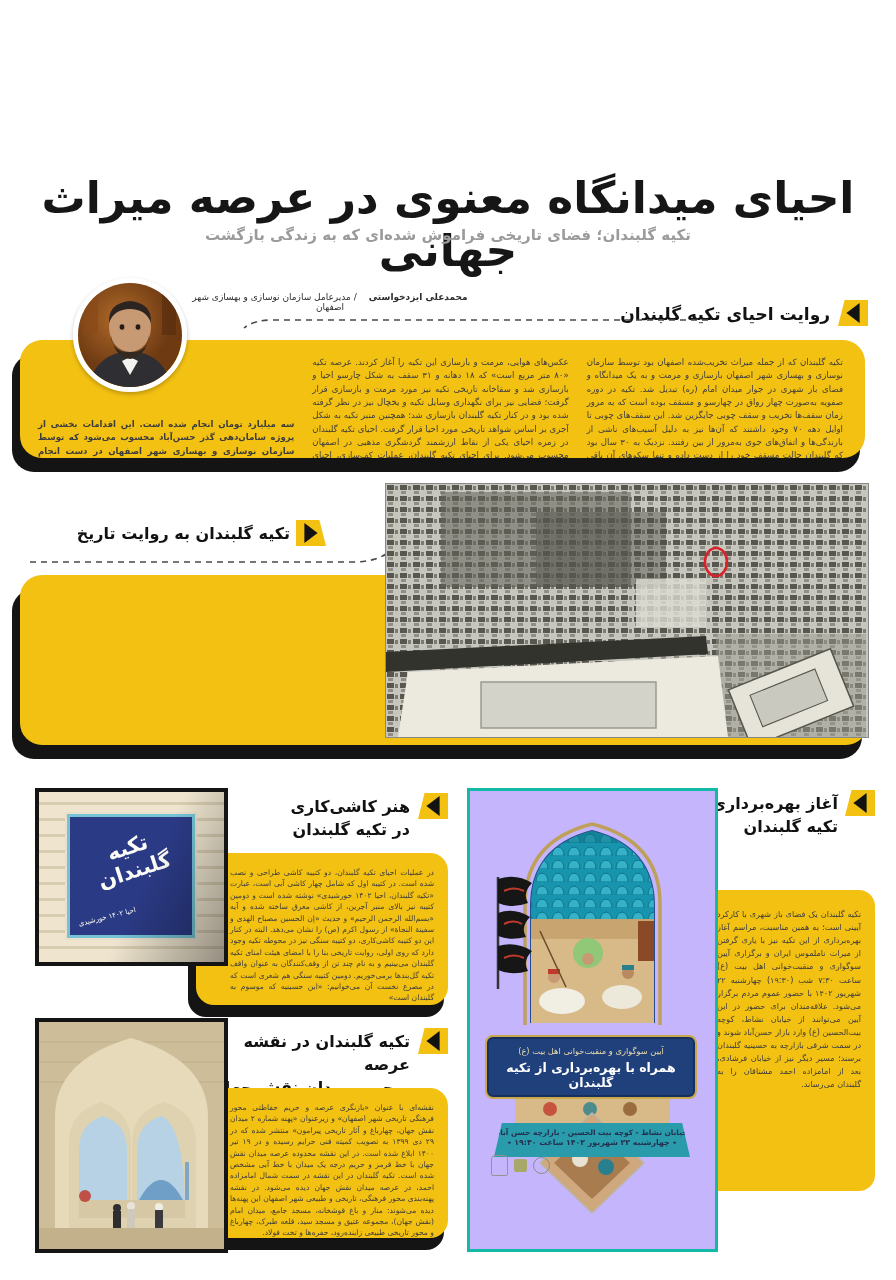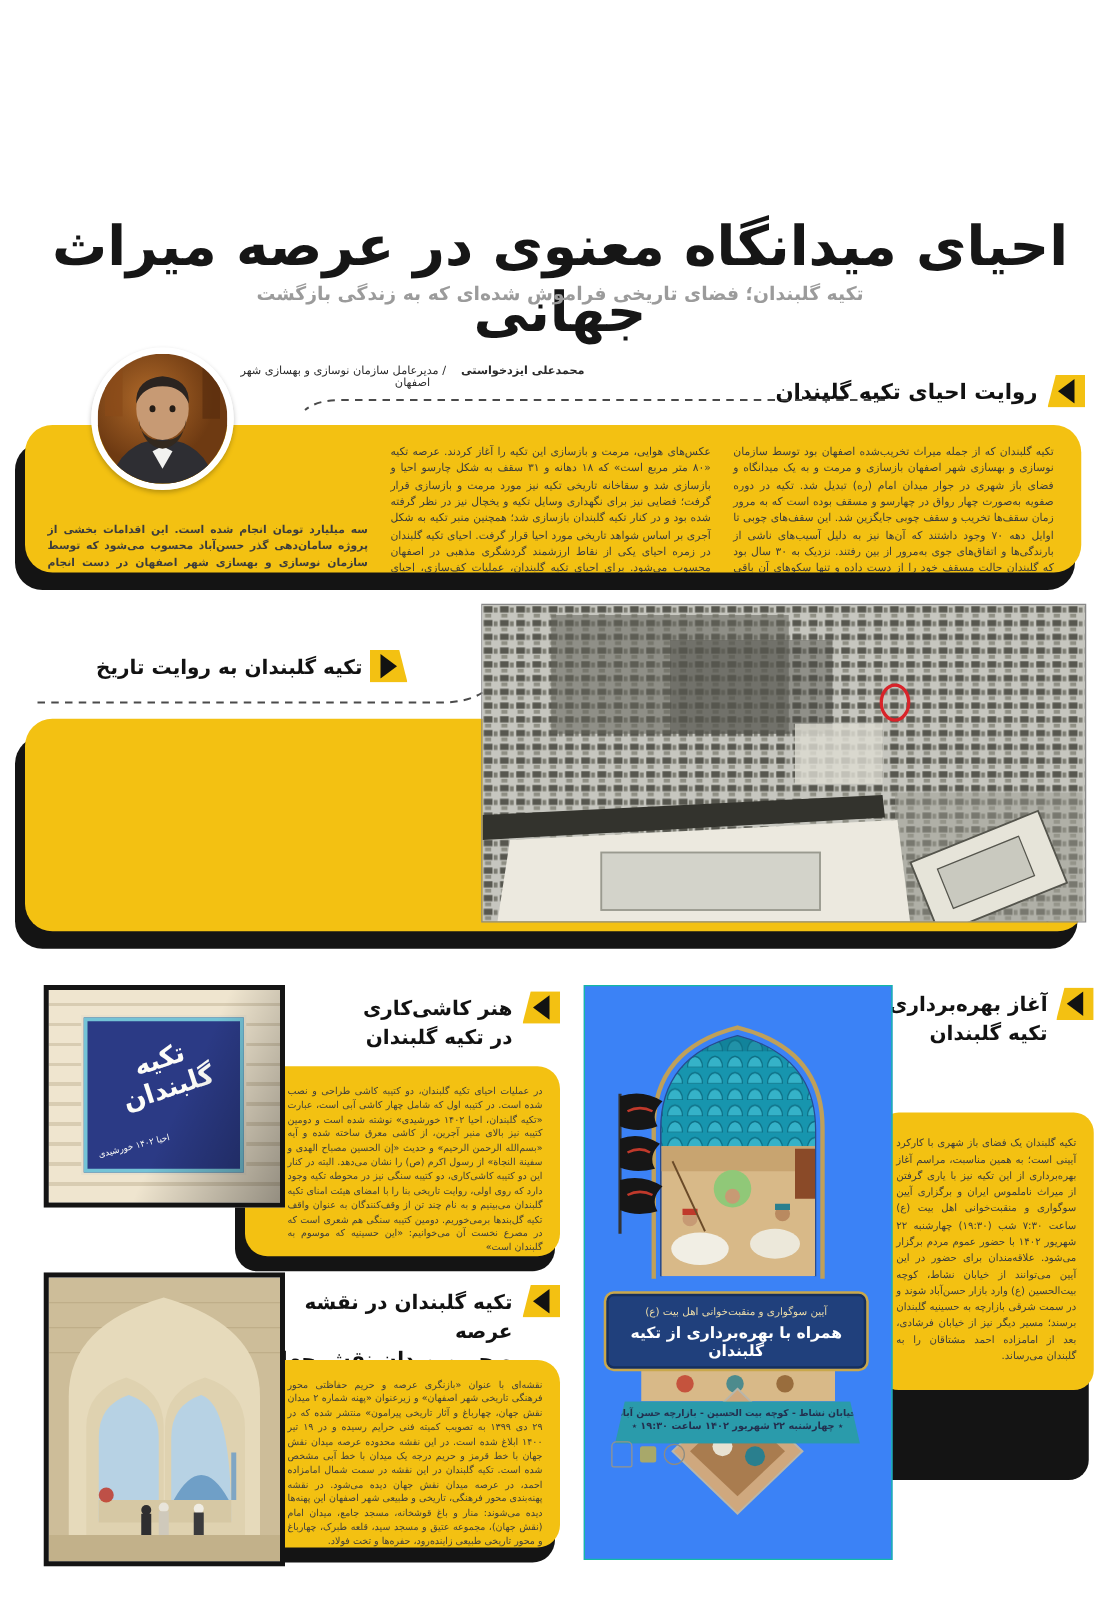--- a/index.html
+++ b/index.html
@@ -55,21 +55,21 @@
   #tile-blue .cal-sub{position:absolute;left:8px;bottom:14px;color:#fdfdf8;font-size:7px;transform:rotate(-14deg);}
   #tile-shade{position:absolute;inset:0;background:linear-gradient(115deg,rgba(0,0,0,0) 55%,rgba(0,0,0,.38) 100%);}
 
   
   #handnote{transform:rotate(-13deg);color:#2d46c8;text-align:center;width:120px;}
   #handnote .ln1{font-size:11.5px;font-weight:bold;font-style:italic;}
   #handnote .num{font-size:13px;font-weight:bold;margin-top:2px;}
   #handnote svg{display:block;margin:0 auto;}
 
   
-  #poster{background:#3b82f6;border:1px solid #14b8a6;}
+  #poster{background:#c4b5fd;border:3px solid #14b8a6;}
   #poster-title-box{position:absolute;left:15px;top:244px;width:212px;height:64px;background:#20407c;
       border:2px solid #c9a84c;border-radius:8px;box-sizing:border-box;text-align:center;color:#fff;
       box-shadow:inset 0 0 0 2px #152f5e;}
   #poster-title-box .t1{font-size:8.3px;color:#e9daa9;margin-top:9px;}
   #poster-title-box .t2{font-size:12.5px;font-weight:bold;margin-top:4px;}
   #poster-addr{position:absolute;left:24px;top:332px;width:196px;height:34px;background:#2a9bab;
       clip-path:polygon(4% 0,96% 0,100% 100%,0 100%);text-align:center;color:#23304f;}
   #poster-addr .a1{font-size:7.4px;font-weight:bold;margin-top:5px;}
   #poster-addr .a2{font-size:7.8px;font-weight:bold;margin-top:1px;}
   #poster-logos{position:absolute;left:18px;top:364px;width:62px;display:flex;gap:6px;align-items:center;}
@@ -249,21 +249,21 @@
 
   <div class="abs" id="handnote" style="left:596px;top:796px;">
     <div class="ln1">به احترام مردم اصفهان</div>
     <svg width="110" height="12">
       <path d="M6,4 Q55,12 104,2" fill="none" stroke="#2d46c8" stroke-width="1.6"></path>
     </svg>
     <div class="num">۱۸</div>
   </div>
 
   <div class="abs shadow" style="left:695px;top:904px;width:176px;height:280px;border-radius:16px;"></div>
-  <div class="abs panel" style="left:703px;top:890px;width:172px;height:222px;border-radius:16px;">
+  <div class="abs panel" style="left:703px;top:890px;width:172px;height:301px;border-radius:16px;">
     <div class="body-txt" style="padding:18px 14px;font-size:8.1px;line-height:1.62;">تکیه گلبندان یک فضای باز شهری با کارکرد آیینی است؛ به همین مناسبت، مراسم آغاز بهره‌برداری از این تکیه نیز با یاری گرفتن از میراث ناملموس ایران و برگزاری آیین سوگواری و منقبت‌خوانی اهل بیت (ع) ساعت ۷:۳۰ شب (۱۹:۳۰) چهارشنبه ۲۲ شهریور ۱۴۰۲ با حضور عموم مردم برگزار می‌شود. علاقه‌مندان برای حضور در این آیین می‌توانند از خیابان نشاط، کوچه بیت‌الحسین (ع) وارد بازار حسن‌آباد شوند و در سمت شرقی بازارچه به حسینیه گلبندان برسند؛ مسیر دیگر نیز از خیابان فرشادی، بعد از امامزاده احمد مشتاقان را به گلبندان می‌رساند.</div>
   </div>
 
   <div class="abs" id="poster" style="left:467px;top:788px;width:245px;height:458px;">
     <svg class="abs" style="left:0;top:0;" width="245" height="430" viewBox="0 0 245 430">
       <defs>
         <pattern id="muq" width="16" height="13" patternUnits="userSpaceOnUse">
           <rect width="16" height="13" fill="#1795ae"></rect>
           <path d="M2,13 Q2,5 8,4 Q14,5 14,13 Z" fill="#35b2c8" stroke="#0e7187" stroke-width="1"></path>
         </pattern>

